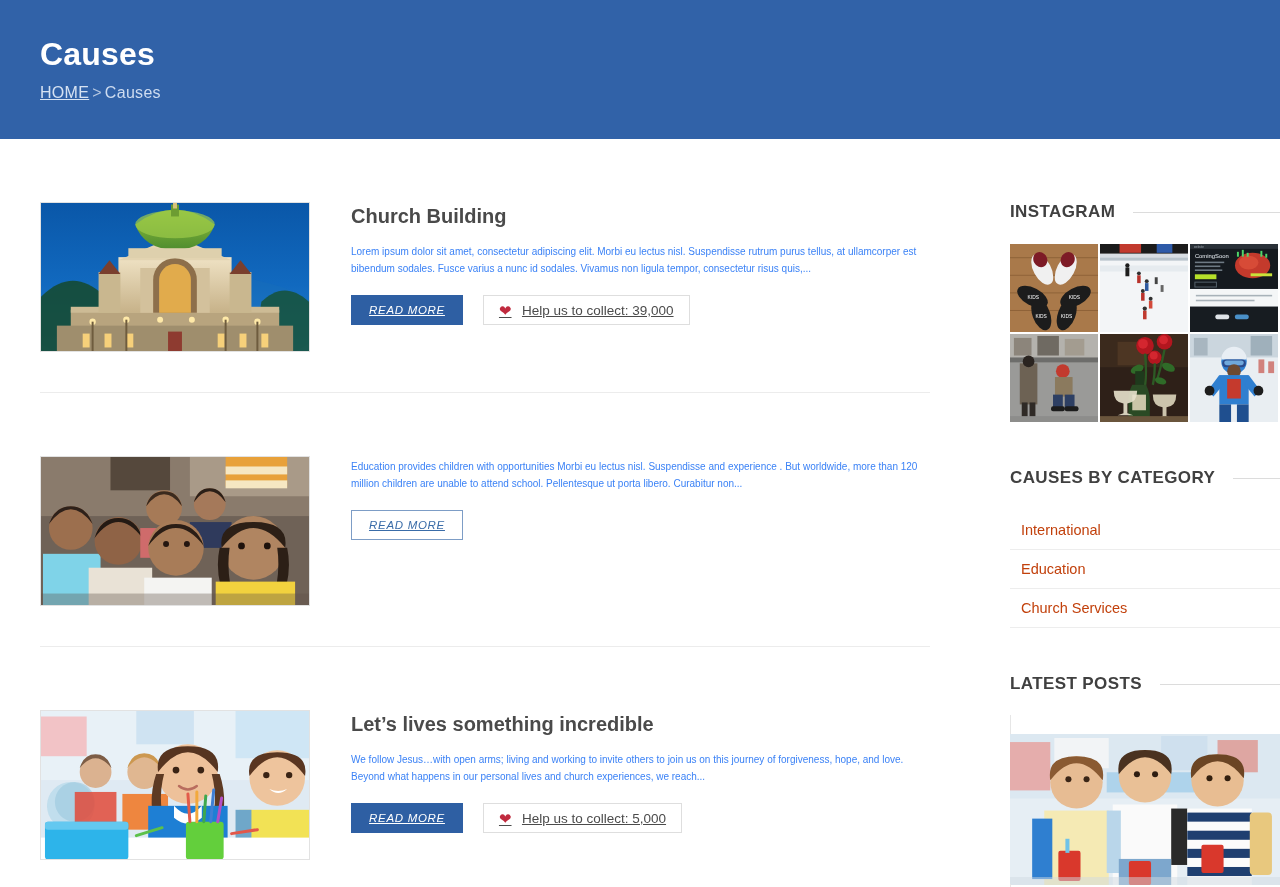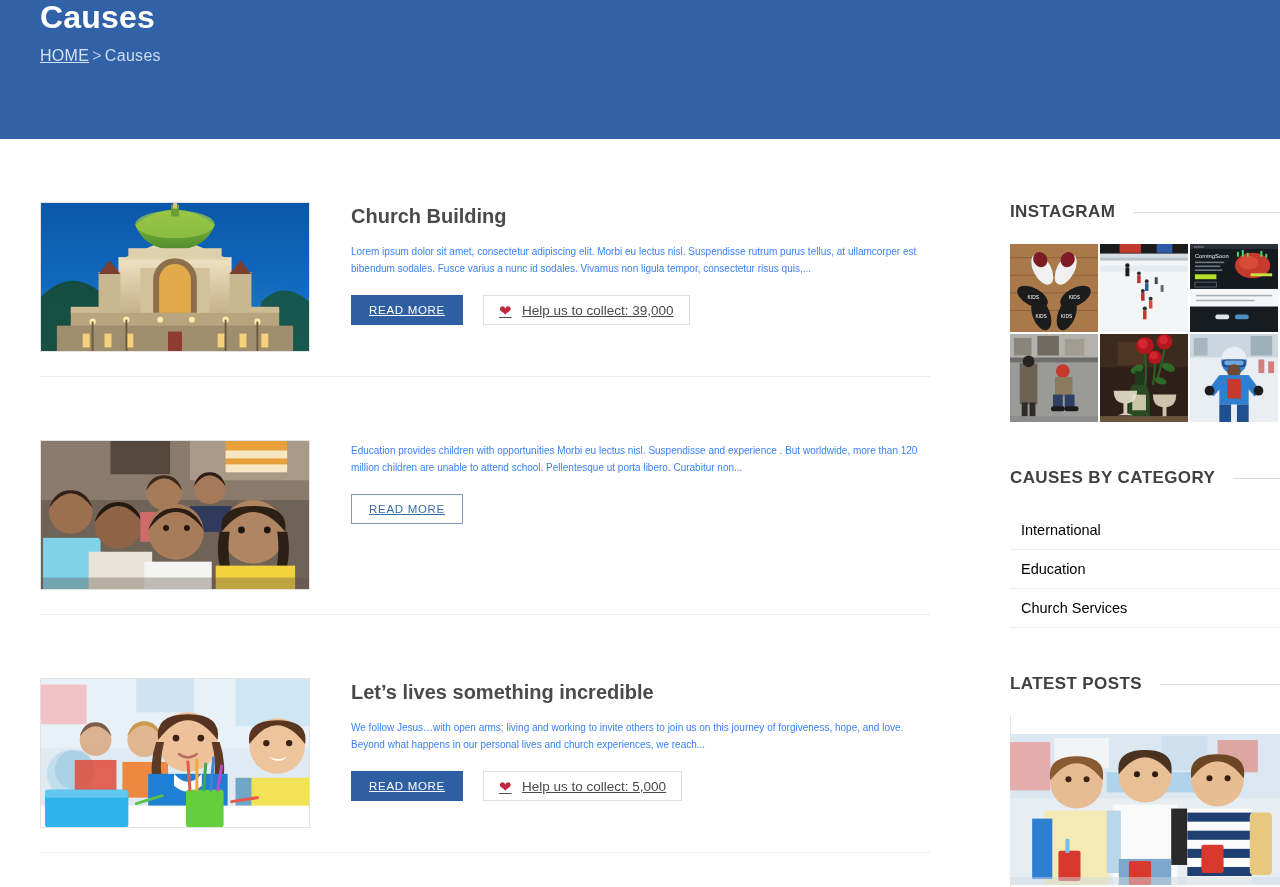--- a/index.html
+++ b/index.html
@@ -14,21 +14,21 @@
     overflow: hidden;
   }
 
   
   .page-header {
     height: 139px;
     background: #3162a8;
     padding: 0 40px;
     display: flex;
     flex-direction: column;
-    justify-content: flex-start;
+    justify-content: center;
     position: relative;
   }
   .page-header .ph-title {
     color: #ffffff;
     font-size: 32px;
     font-weight: bold;
     line-height: 1.1;
     letter-spacing: .2px;
   }
   .breadcrumb {
@@ -47,21 +47,21 @@
     padding: 0 40px;
     align-items: flex-start;
   }
   .content { width: 890px; flex: 0 0 890px; }
   .sidebar { width: 270px; flex: 0 0 270px; margin-left: 80px; }
 
   
   .cause {
     display: flex;
     padding-top: 63px;
-    padding-bottom: 24px;
+    padding-bottom: 40px;
     border-bottom: 1px solid #ececec;
   }
   .cause:last-child { border-bottom: 1px solid #ececec; }
 
   .thumb {
     width: 270px;
     height: 150px;
     flex: 0 0 270px;
     border: 1px solid #e2e2e2;
     overflow: hidden;
@@ -93,20 +93,21 @@
     color: #ffffff;
     border: 1px solid #2e5fa3;
     font-size: 11.5px;
     letter-spacing: .7px;
     padding: 0 17px;
     height: 30px;
     line-height: 28px;
     display: inline-block;
     cursor: pointer;
     font-family: "Liberation Sans", sans-serif;
+    font-style: italic;
   }
   .btn-read.outline {
     background: #ffffff;
     color: #3a6ca8;
     border: 1px solid #7d9dc6;
   }
 
   .btn-donate {
     background: #ffffff;
     border: 1px solid #dedede;
@@ -155,21 +156,21 @@
   .ig-tile { width: 100%; aspect-ratio: 1 / 1; overflow: hidden; display: block; }
   .ig-tile svg { display: block; width: 100%; height: 100%; }
 
   .cat-list { list-style: none; }
   .cat-list li { border-bottom: 1px solid #ededed; }
   .cat-list li:first-child { border-top: 1px solid transparent; }
   .cat-item {
     display: block;
     padding: 11px 4px 11px 11px;
     font-size: 14.5px;
-    color: #000000;
+    color: #c2410c;
     text-decoration: none;
   }
 
   .post-thumb {
     width: 268px;
     height: 150px;
     border: 1px solid #e6e6e6;
     overflow: hidden;
   }
   .post-thumb svg { display: block; width: 100%; height: 100%; }

